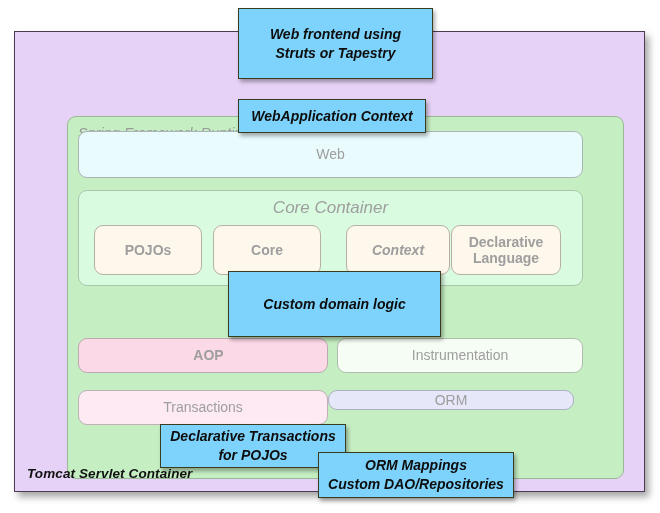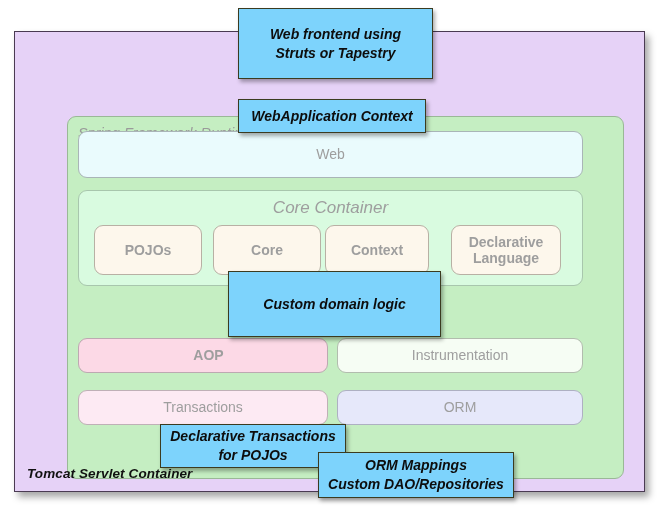--- a/index.html
+++ b/index.html
@@ -137,21 +137,21 @@
   }
   .instr-box {
     left: 337px; top: 338px; width: 246px; height: 35px;
     background: #f6fdf4; border-color: #b2bcae;
   }
   .tx-box {
     left: 78px; top: 390px; width: 250px; height: 35px;
     background: #fdeaf3; border-color: #bfb0b6;
   }
   .orm-box {
-    left: 337px; top: 390px; width: 246px; height: 35px;
+    left: 328px; top: 390px; width: 246px; height: 20px;
     background: #e6e8fa; border-color: #aeb0c2;
   }
 
   
   .callout {
     position: absolute;
     background: #7dd3fc;
     border: 1.5px solid #3b3b20;
     box-sizing: border-box;
     display: flex;
@@ -188,21 +188,21 @@
 
   <div class="modbox plain web-box">Web</div>
 
   <div class="core-container">
     <div class="core-container-label">Core Container</div>
 
     <div class="core-mod" style="left:15px; width:108px;">POJOs</div>
 
     <div class="core-mod" style="left:134px; width:108px;">Core</div>
 
-    <div class="core-mod" style="left:246px; width:104px;">Context</div>
+    <div class="core-mod" style="left:267px; width:104px;font-style:italic;">Context</div>
 
     <div class="core-mod" style="left:372px; width:110px;">Declarative Language</div>
   </div>
 
   <div class="modbox aop-box">AOP</div>
 
   <div class="modbox plain instr-box">Instrumentation</div>
 
   <div class="modbox plain tx-box">Transactions</div>
 

